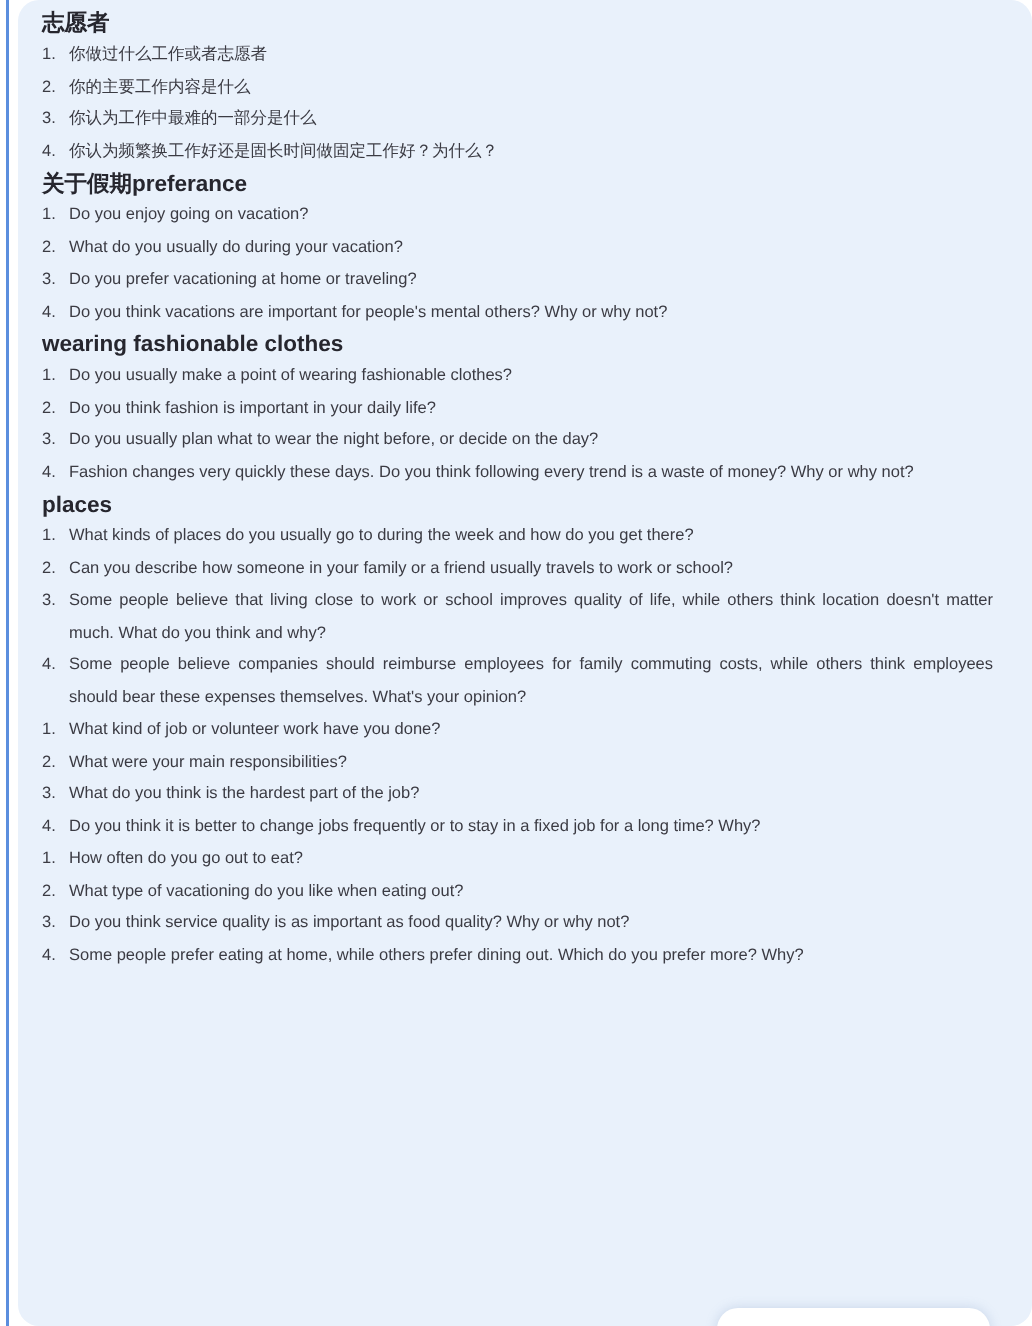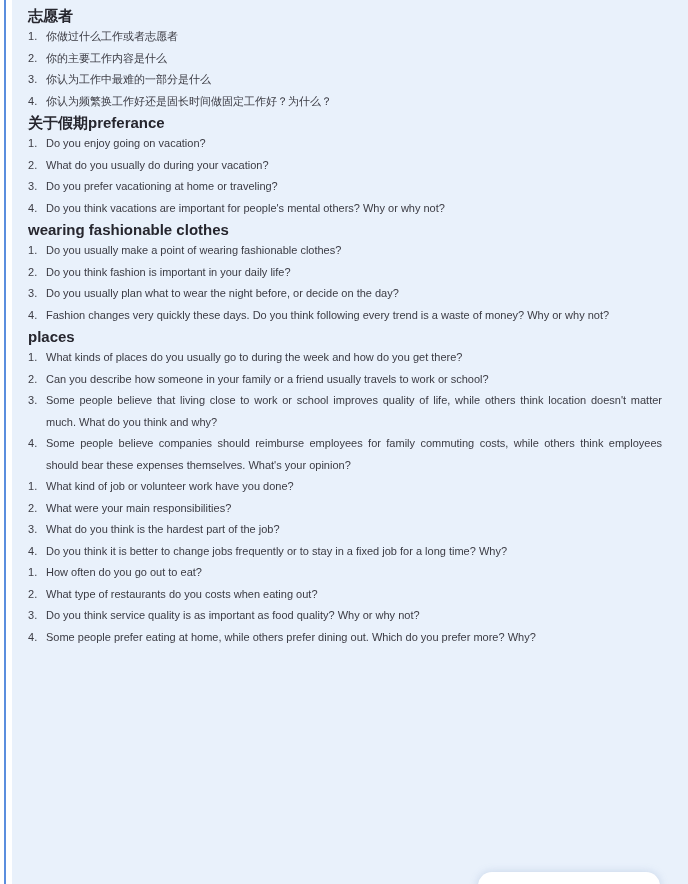--- a/index.html
+++ b/index.html
@@ -16,20 +16,21 @@
     left: 4px; top: 0; bottom: 0;
     width: 2px;
     background: var(--accent, #5b8ede);
   }
   .quote-panel {
     position: absolute;
     left: 12px; right: 0; top: 0; bottom: 0;
     background: var(--panel-bg, #e9f1fb);
     box-sizing: border-box;
     padding: 5px 26px 0 16px;
+    border-radius: 14px;
   }
   section.qsection + section.qsection { }
   .qtitle {
     margin: 0;
     font-size: 15px;
     line-height: 21px;
     font-weight: bold;
     color: #26262e;
   }
   ol.qlist {
@@ -117,20 +118,20 @@
         <li>What kind of job or volunteer work have you done?</li>
         <li>What were your main responsibilities?</li>
         <li>What do you think is the hardest part of the job?</li>
         <li>Do you think it is better to change jobs frequently or to stay in a fixed job for a long time? Why?</li>
       </ol>
   </section>
 
   <section class="qsection">
     <ol class="qlist">
         <li>How often do you go out to eat?</li>
-        <li>What type of restaurants do you costs when eating out?</li>
+        <li>What type of vacationing do you like when eating out?</li>
         <li>Do you think service quality is as important as food quality? Why or why not?</li>
         <li>Some people prefer eating at home, while others prefer dining out. Which do you prefer more? Why?</li>
       </ol>
   </section>
 </main>
 
 <div class="floating-bubble"></div>
 
 </body></html>

